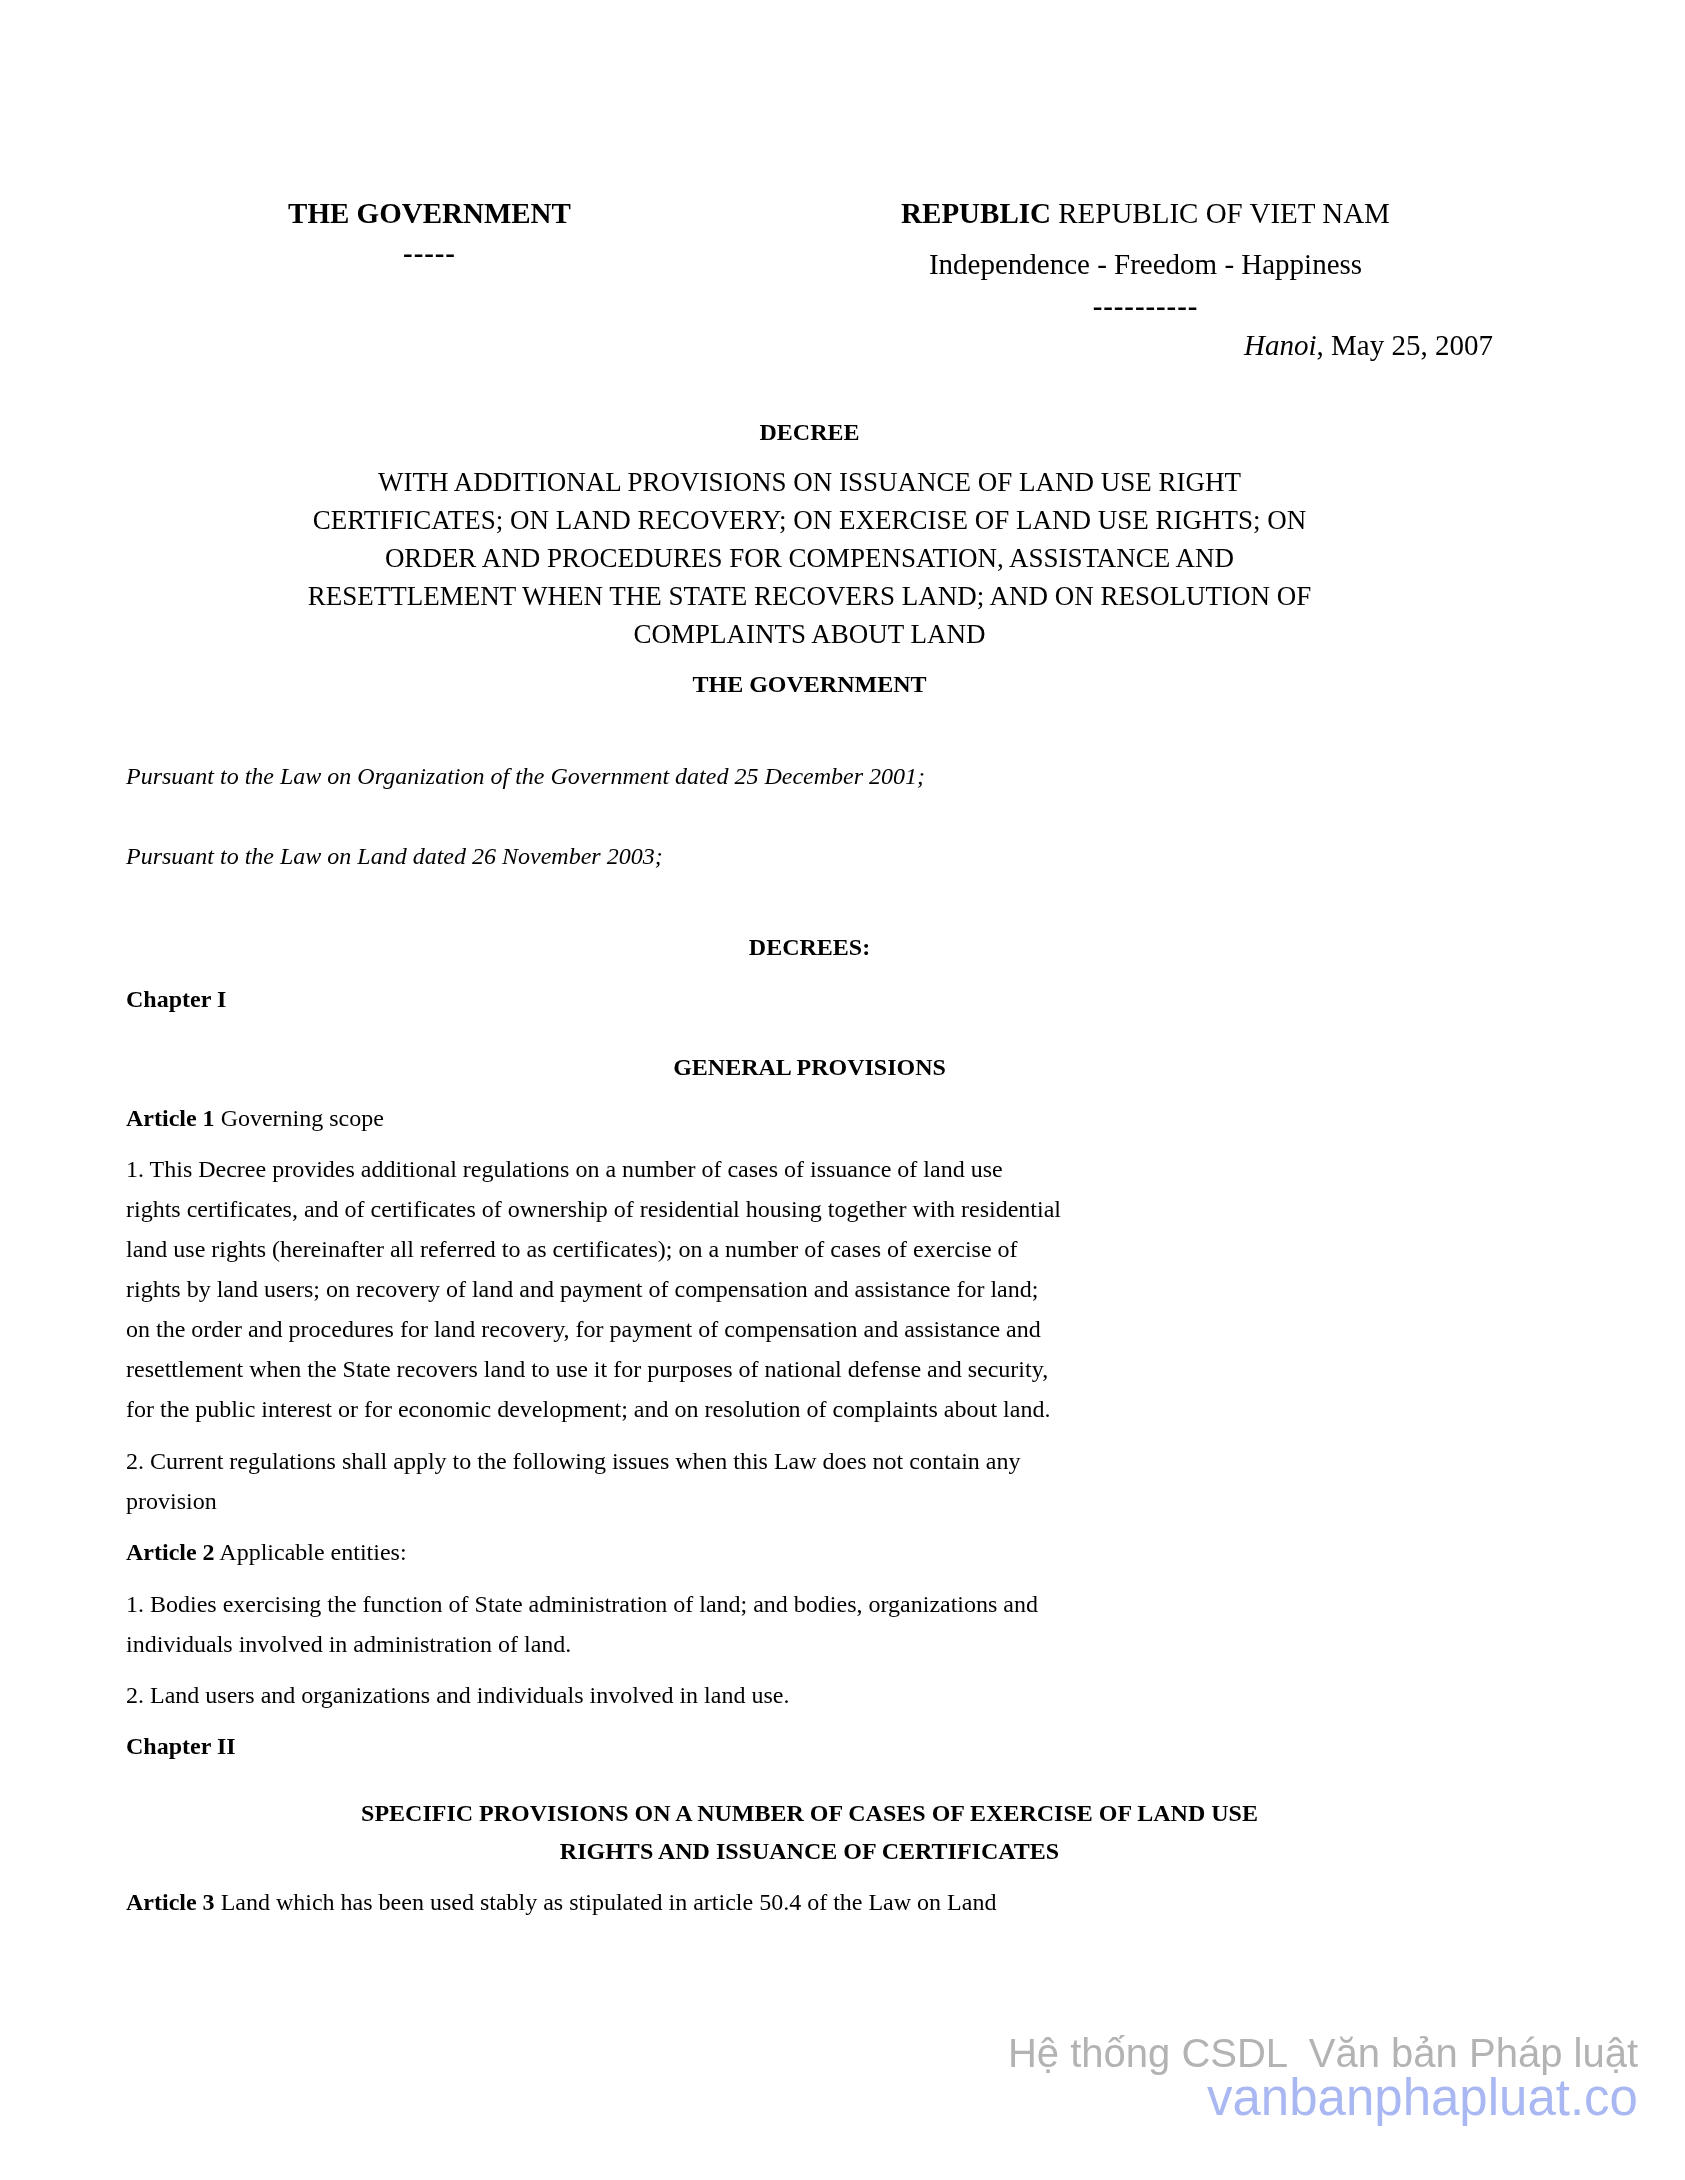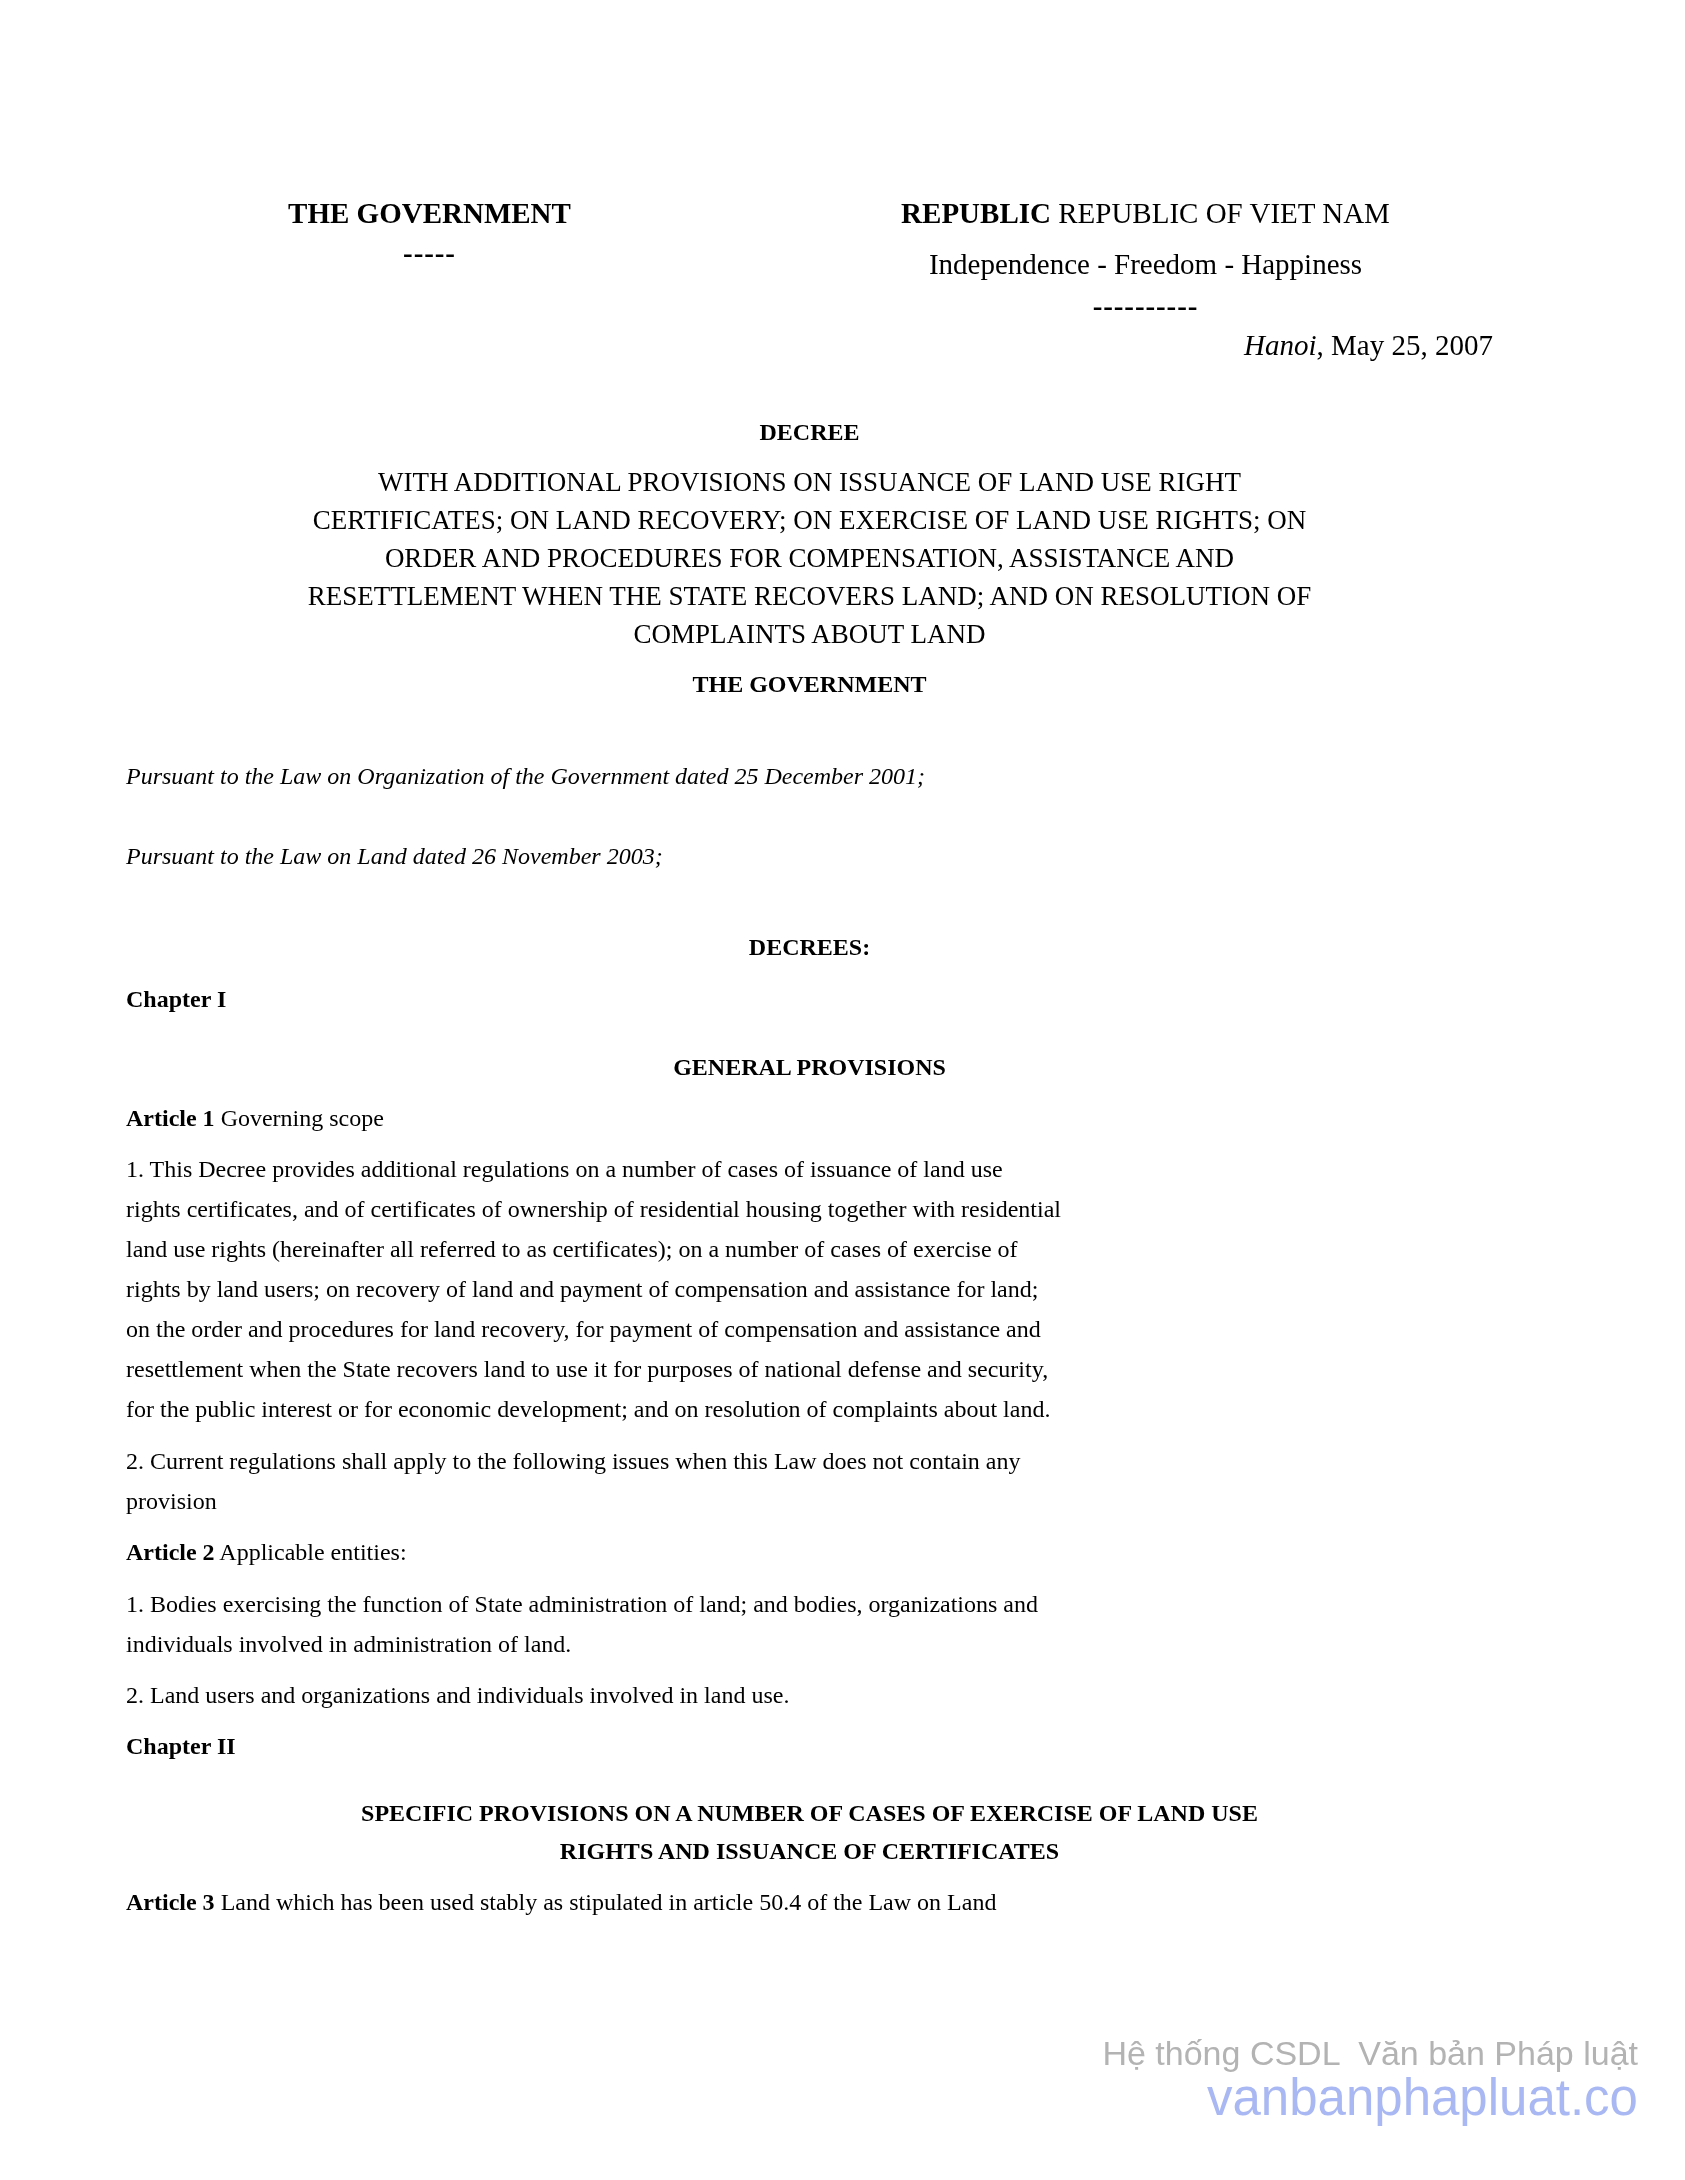--- a/index.html
+++ b/index.html
@@ -46,21 +46,21 @@
   .article-head .article-label { font-weight: bold; }
 
   
   .watermark {
     position: absolute;
     right: 47px;
     top: 2035px;
     text-align: right;
     font-family: "Liberation Sans", "DejaVu Sans", sans-serif;
   }
-  .watermark-line1 { font-size: 34px; line-height: 37px; white-space: pre; }
+  .watermark-line1 { font-size: 40px; line-height: 37px; white-space: pre; }
   .watermark-line2 { font-size: 51px; line-height: 51px; margin-top: 0px; }
 </style>
 </head>
 <body>
 
 <div class="page">
 
   <div class="doc-header">
     <div class="header-left">
       <div class="hline org-name">THE GOVERNMENT</div>

